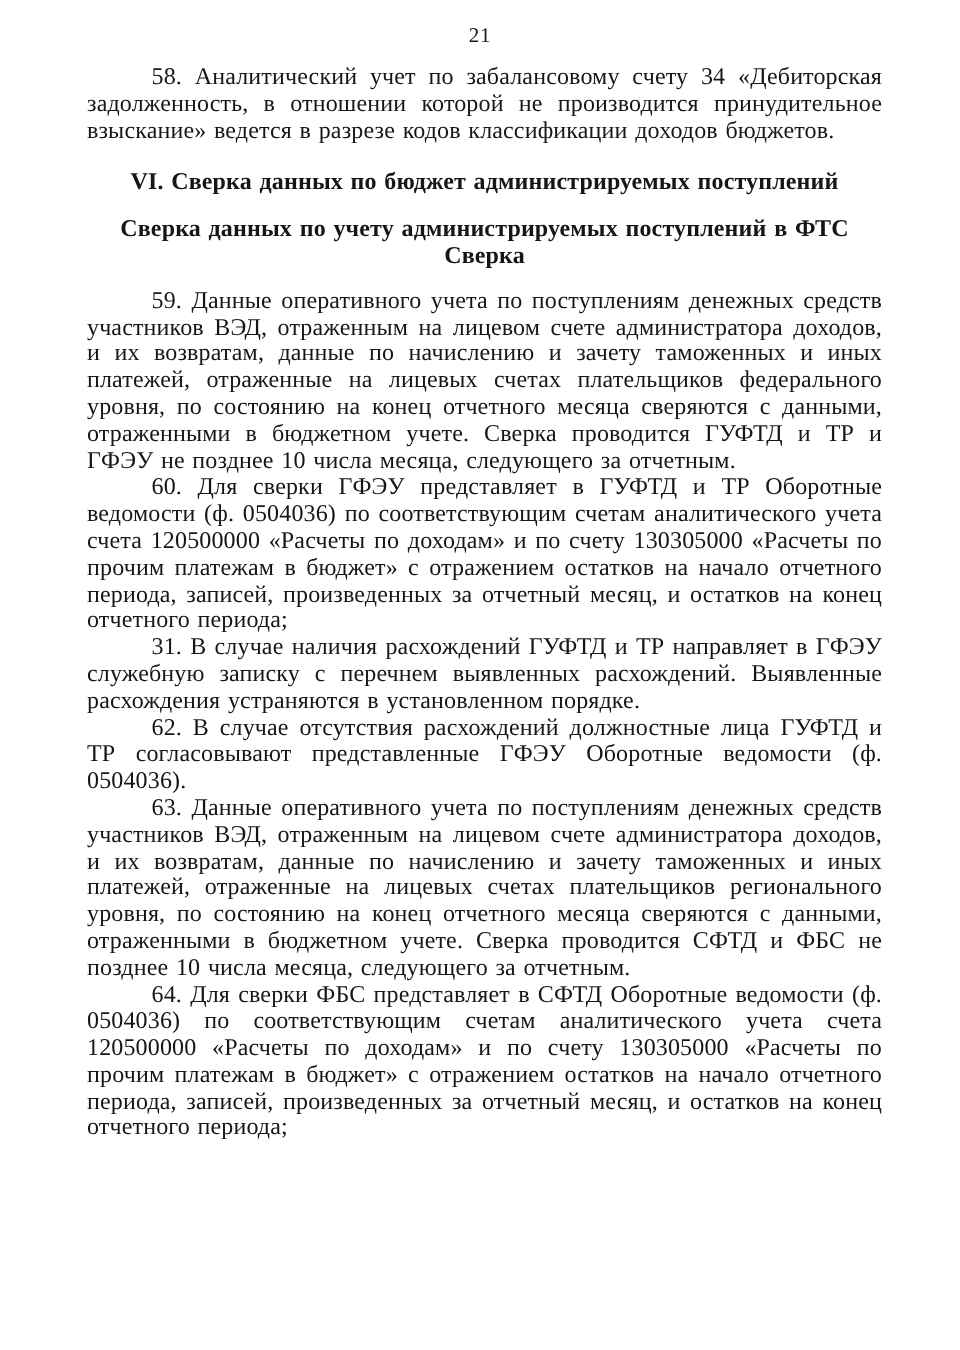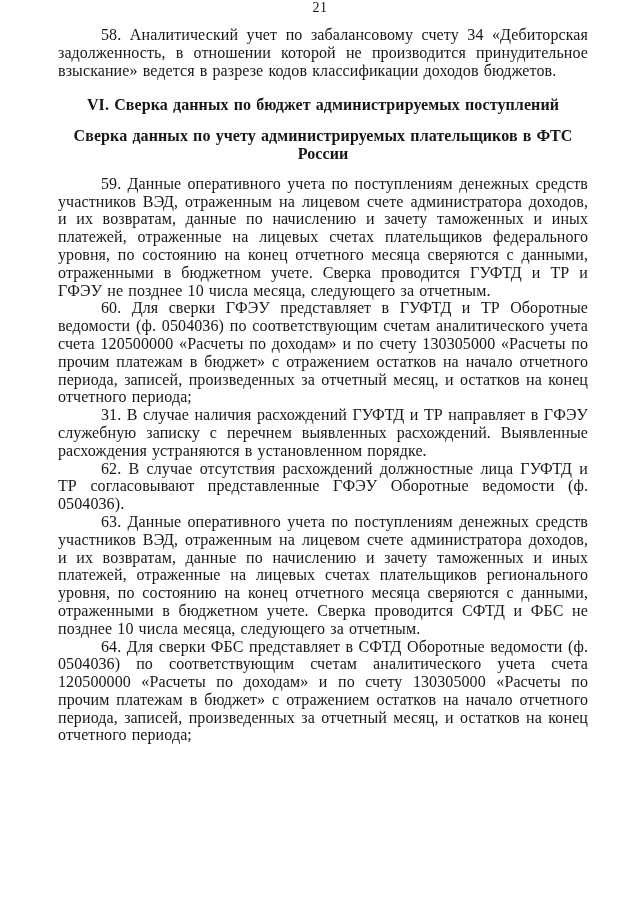--- a/index.html
+++ b/index.html
@@ -9,21 +9,21 @@
   }
   .sheet {
     position: relative;
     width: 640px;
     height: 874px;
     background: #ffffff;
     color: #161616;
     font-family: "Liberation Serif", "DejaVu Serif", serif;
     overflow: hidden;
     box-sizing: border-box;
-    padding-top: 0;
+    padding-top: 17px;
   }
   .page-number {
     text-align: center;
     font-size: 14px;
     line-height: 16px;
     margin: 0 0 10px 0;
     letter-spacing: 0.5px;
   }
   .content {
     margin: 0 52px 0 58px;
@@ -56,21 +56,21 @@
 <div class="sheet">
 
   <div class="page-number">21</div>
 
   <div class="content">
 
     <p class="para">58. Аналитический учет по забалансовому счету 34 «Дебиторская задолженность, в отношении которой не производится принудительное взыскание» ведется в разрезе кодов классификации доходов бюджетов.</p>
 
     <p class="para heading">VI. Сверка данных по бюджет администрируемых поступлений</p>
 
-    <p class="para heading">Сверка данных по учету администрируемых плательщиков в ФТС России</p>
+    <p class="para heading">Сверка данных по учету администрируемых поступлений в ФТС Сверка</p>
 
     <p class="para">59. Данные оперативного учета по поступлениям денежных средств участников ВЭД, отраженным на лицевом счете администратора доходов, и их возвратам, данные по начислению и зачету таможенных и иных платежей, отраженные на лицевых счетах плательщиков федерального уровня, по состоянию на конец отчетного месяца сверяются с данными, отраженными в бюджетном учете. Сверка проводится ГУФТД и ТР и ГФЭУ не позднее 10 числа месяца, следующего за отчетным.</p>
 
     <p class="para">60. Для сверки ГФЭУ представляет в ГУФТД и ТР Оборотные ведомости (ф. 0504036) по соответствующим счетам аналитического учета счета 120500000 «Расчеты по доходам» и по счету 130305000 «Расчеты по прочим платежам в бюджет» с отражением остатков на начало отчетного периода, записей, произведенных за отчетный месяц, и остатков на конец отчетного периода;</p>
 
     <p class="para">31. В случае наличия расхождений ГУФТД и ТР направляет в ГФЭУ служебную записку с перечнем выявленных расхождений. Выявленные расхождения устраняются в установленном порядке.</p>
 
     <p class="para">62. В случае отсутствия расхождений должностные лица ГУФТД и ТР согласовывают представленные ГФЭУ Оборотные ведомости (ф. 0504036).</p>
 
 

